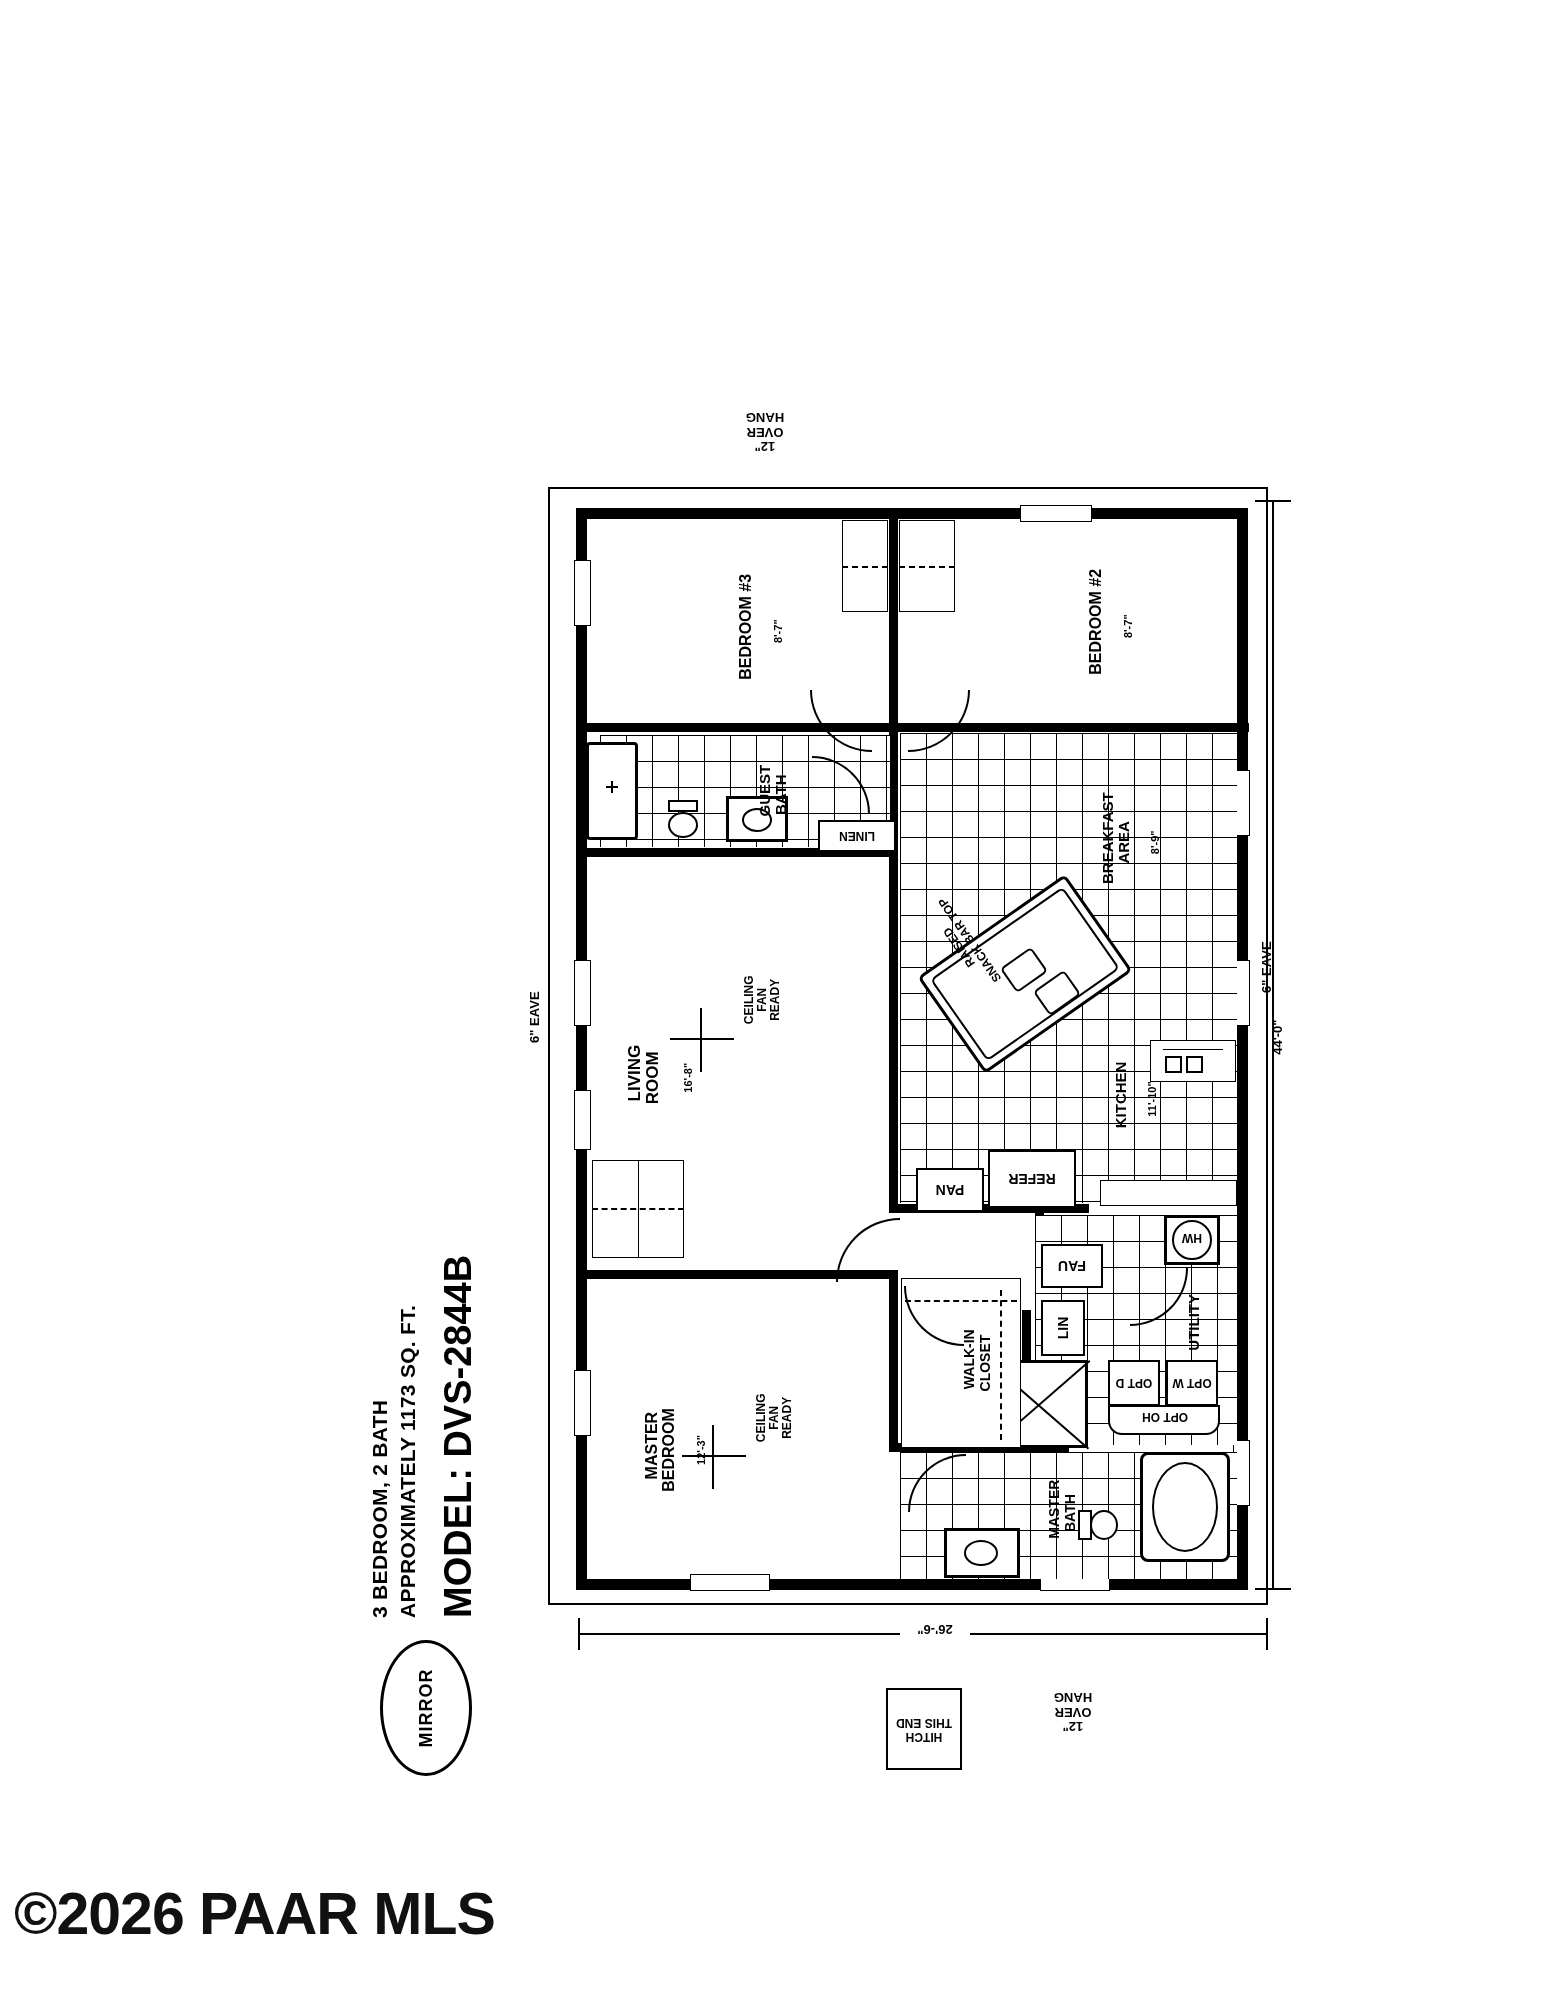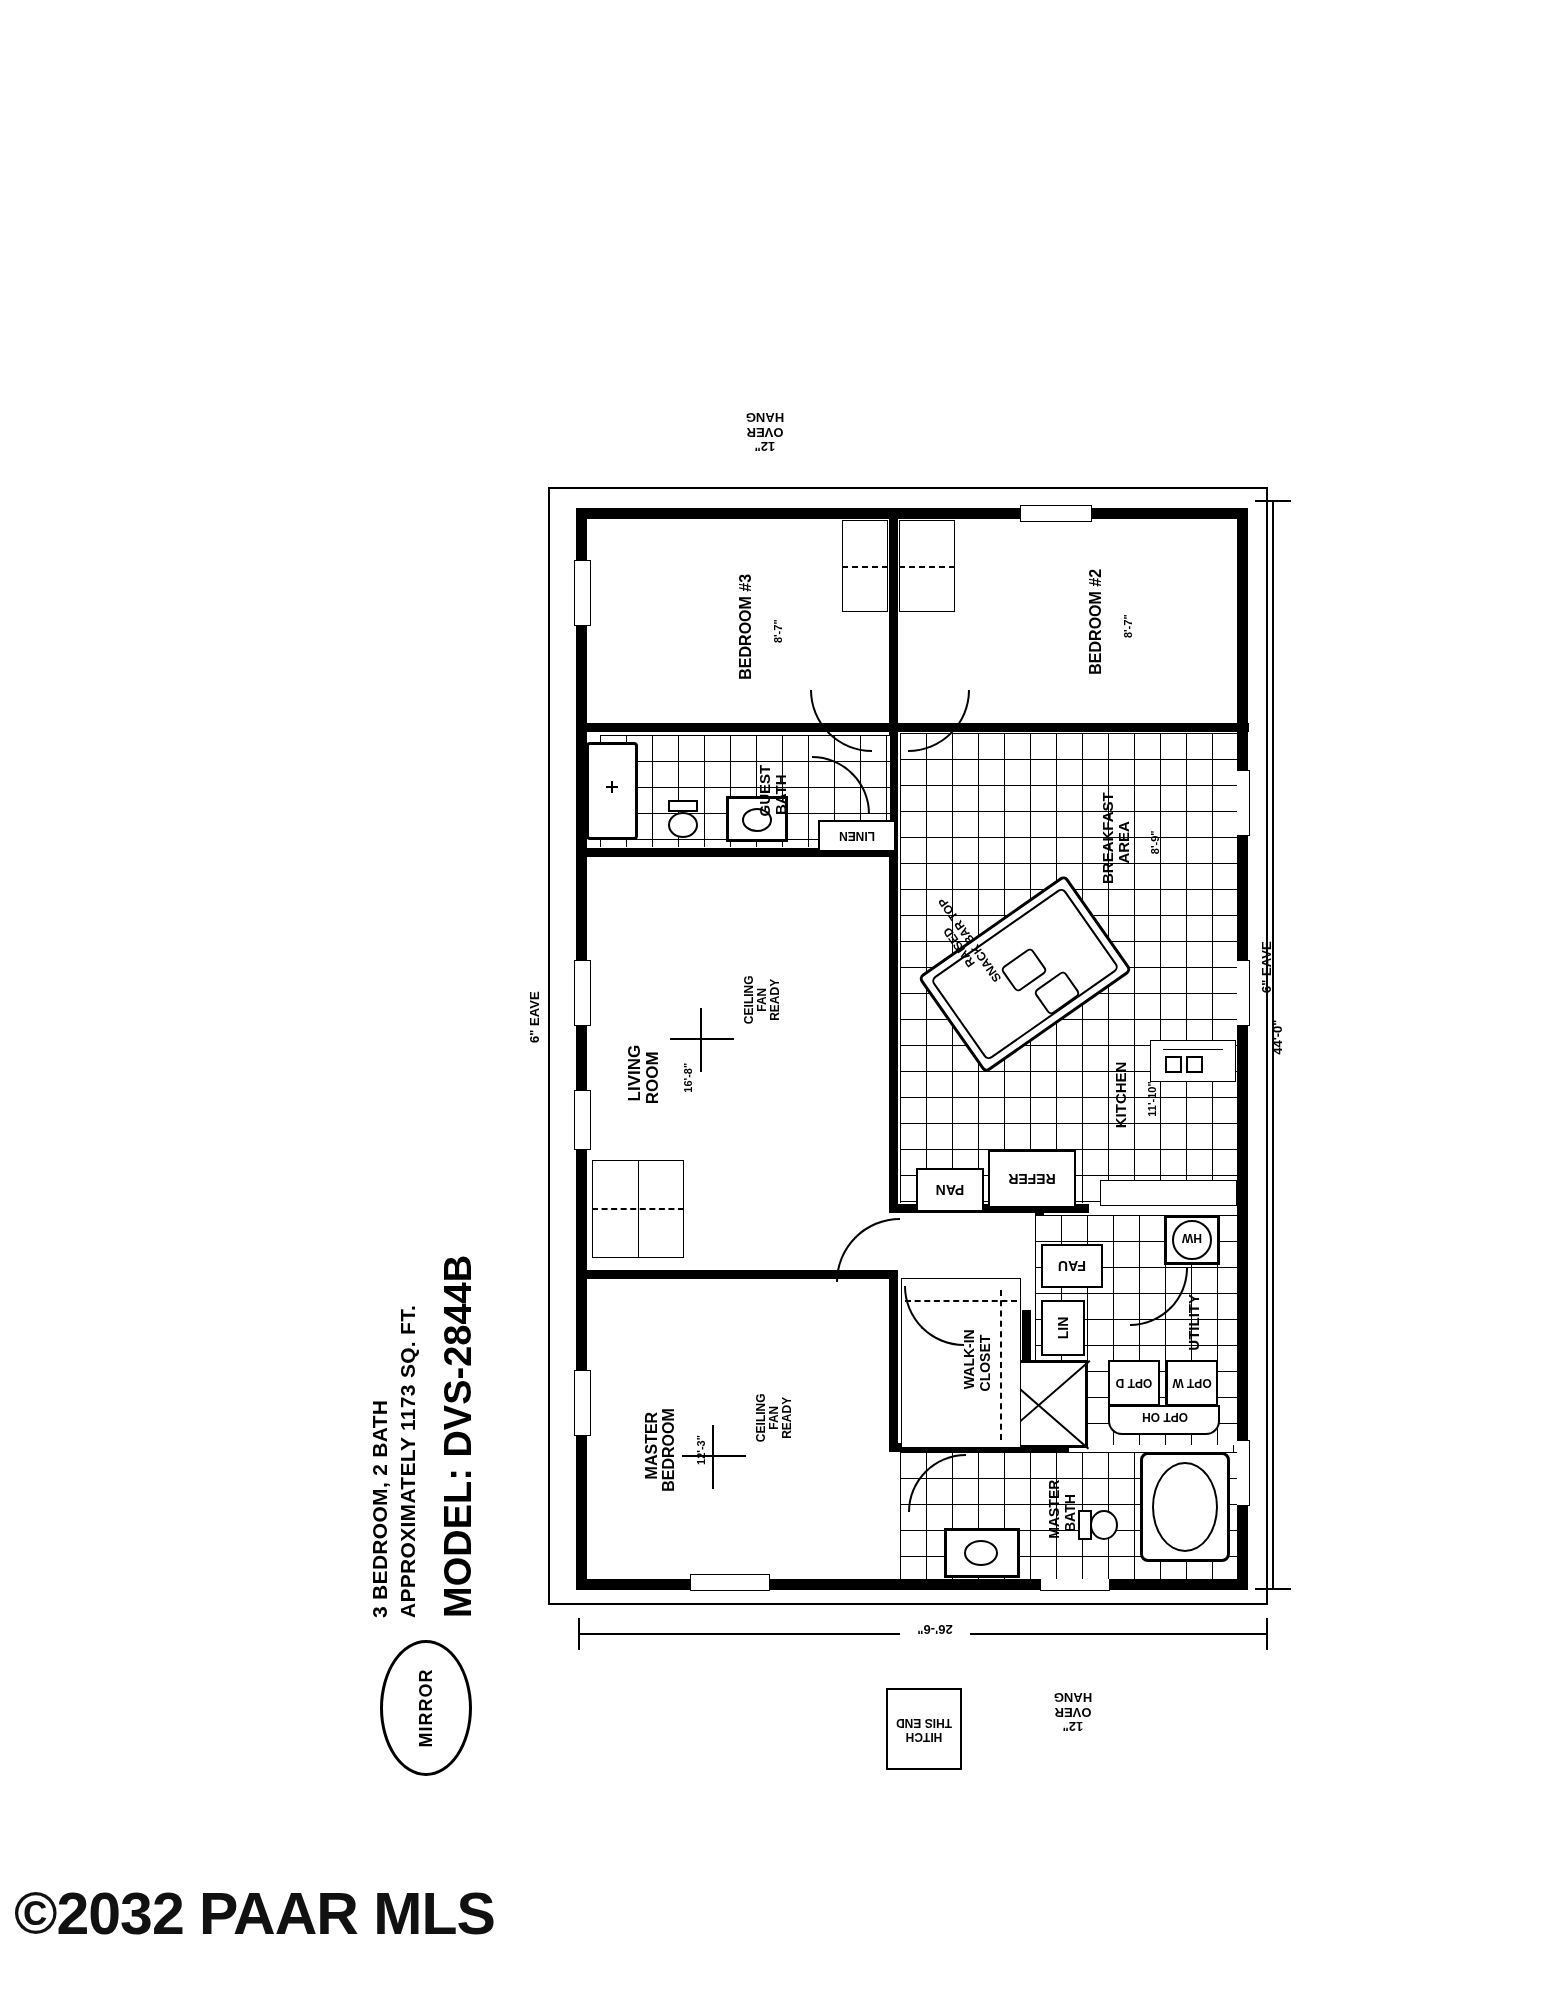--- a/index.html
+++ b/index.html
@@ -59,21 +59,21 @@
 
   
   .eq{position:absolute;border:2px solid #000;background:#fff;box-sizing:border-box;}
   .eq > span{position:absolute;left:50%;top:50%;transform:translate(-50%,-50%) rotate(180deg);
         font-size:14px;font-weight:bold;white-space:nowrap;}
   .eqv > span{transform:translate(-50%,-50%) rotate(-90deg);}
 </style>
 </head>
 <body>
 
-<div id="watermark">©2032 PAAR MLS</div>
+<div id="watermark">©2026 PAAR MLS</div>
 
 <div id="titleblock">
   <div class="tline" id="t-model">MODEL: DVS-2844B</div>
   <div class="tline" id="t-approx">APPROXIMATELY 1173 SQ. FT.</div>
   <div class="tline" id="t-beds">3 BEDROOM, 2 BATH</div>
   <div id="mirror-oval">
     <span>MIRROR</span>
   </div>
 </div>
 

